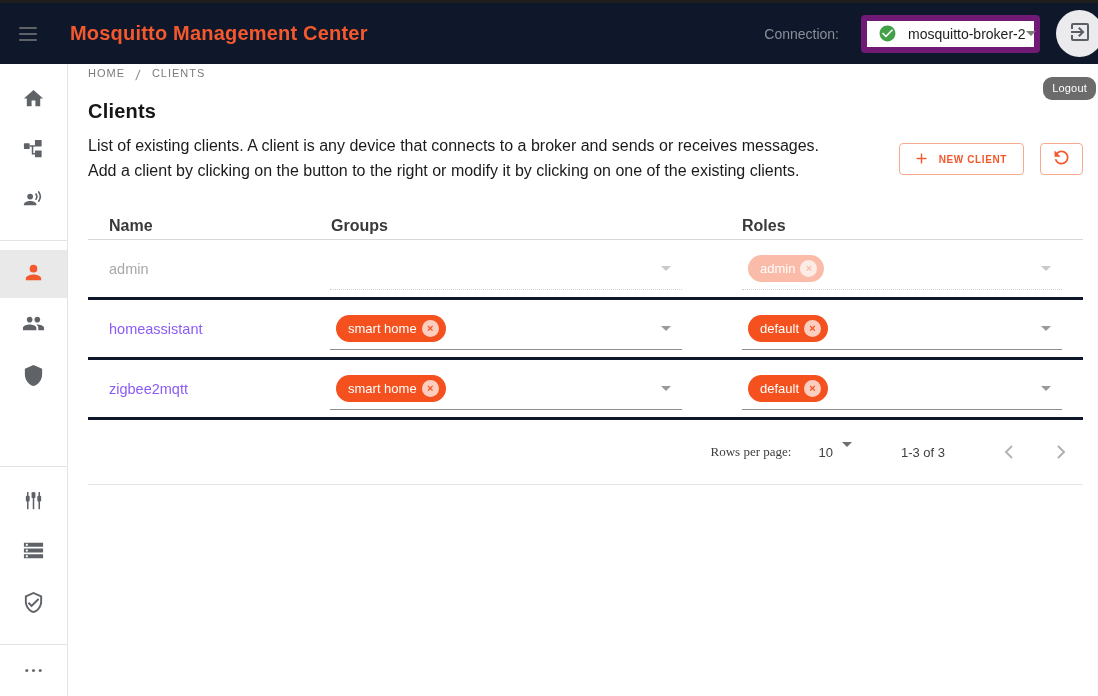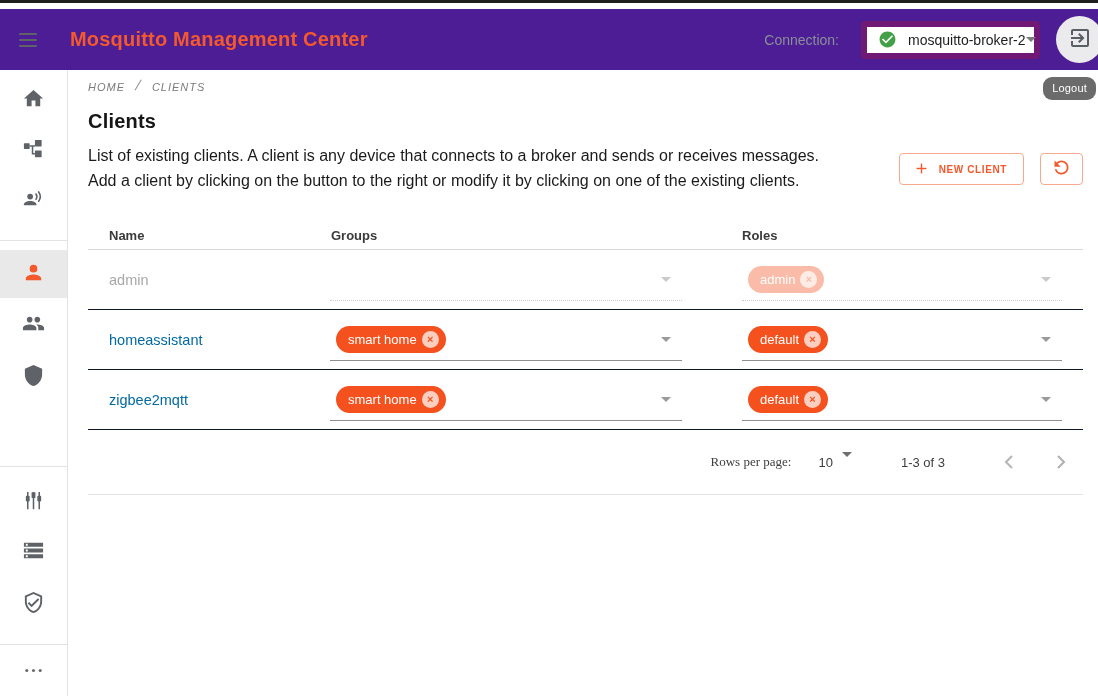--- a/index.html
+++ b/index.html
@@ -6,22 +6,22 @@
   html,body { width:1098px; height:696px; }
   body {
     position:relative; overflow:hidden; background:#ffffff;
     font-family:"Liberation Sans", sans-serif; color:#1f1f1f;
   }
   
   .top-edge { position:absolute; top:0; left:0; right:0; height:3px; background:#1f1f1f; z-index:30; }
 
   
   .appbar {
-    position:absolute; top:9px; left:0; right:0; height:61px;
-    background:#4c1d95; display:flex; align-items:center; z-index:20;justify-content:space-between;
+    position:absolute; top:3px; left:0; right:0; height:61px;
+    background:#0f172a; display:flex; align-items:center; z-index:20;justify-content:space-between;
   }
   .hamburger { margin-left:19px; width:24px; height:24px; display:flex; flex-direction:column;
     justify-content:center; gap:4px; cursor:pointer; background:none; border:none; }
   .hamburger span { display:block; width:18px; height:2px; background:#5f6368; border-radius:1px; }
   .app-title { margin-left:27px; font-size:20px; font-weight:bold; color:#f4582d; letter-spacing:0.2px; }
   .appbar-spacer { flex:1; }
   .conn-label { color:#8a8f98; font-size:14px; margin-right:22px; }
   .conn-select {
     width:179px; height:38px; background:#ffffff; border:6px solid #701a75; border-radius:4px;
     display:flex; align-items:center; padding:0 10px 0 11px; cursor:pointer;
@@ -55,46 +55,46 @@
   .nav-div { height:0; border-top:1px solid #e3e3e3; width:67px; }
   .m-top-11 { margin-top:11px; }
   .m-top-15 { margin-top:15px; }
   .m-top-9  { margin-top:9px; }
   .m-top-64 { margin-top:64px; }
   .m-top-10 { margin-top:10px; }
   .m-top-2  { margin-top:2px; }
 
   
   .main { position:absolute; left:68px; top:64px; right:0; bottom:0; background:#ffffff; padding:0 15px 0 20px; }
-  .breadcrumb { margin-top:13px; display:flex; align-items:flex-end; font-size:11px; letter-spacing:1px;
-    color:#7b7b7b;font-style:italic; }
+  .breadcrumb { margin-top:3px; display:flex; align-items:flex-start; font-size:11px; letter-spacing:1px;
+    color:#7b7b7b; }
   .breadcrumb .sep { margin:0 11px; font-size:14px; color:#8b8b8b; font-weight:400; transform:skewX(-8deg); }
   .page-title { margin-top:17px; font-size:20px; font-weight:bold; color:#161616; letter-spacing:0.2px; }
   .desc-row { display:flex; align-items:flex-start; }
   .page-desc { margin-top:10px; width:740px; font-size:16px; line-height:25px; color:#1b1b1b; }
   .actions { margin-left:auto; margin-top:20px; display:flex; align-items:center; gap:16px; }
   .btn-outline {
     display:flex; align-items:center; justify-content:center; gap:9px;
     height:32px; background:#ffffff; border:1px solid #f7a98e; border-radius:4px;
     color:#f4582d; cursor:pointer; font-family:"Liberation Sans", sans-serif;
   }
   .btn-new { padding:0 16px 0 13px; font-size:10px; font-weight:bold; letter-spacing:0.6px; }
   .btn-new svg { width:17px; height:17px; }
   .btn-refresh { width:43px; }
   .btn-refresh svg { width:21px; height:21px; }
 
   
   .clients-table { margin-top:29px; width:995px; }
   .t-head, .t-row { display:grid; grid-template-columns:242px 408px 345px; align-items:center; }
-  .t-head { height:28px; border-bottom:1px solid #d8d8d8; font-size:13px; font-weight:bold; color:#3a3a3a; }
+  .t-head { height:28px; border-bottom:1px solid #d8d8d8; font-size:16px; font-weight:bold; color:#3a3a3a; }
   .t-head .c-name { padding-left:21px; }
   .t-head .c-groups { padding-left:1px; }
   .t-head .c-roles { padding-left:4px; }
-  .t-row { height:60px; border-bottom:1px solid #0f172a; cursor:pointer; }
-  .cell-name { padding-left:21px; font-size:14.5px; color:#0369a1; }
+  .t-row { height:60px; border-bottom:3px solid #0f172a; cursor:pointer; }
+  .cell-name { padding-left:21px; font-size:14.5px; color:#8b5cf6; }
   .t-row.disabled .cell-name { color:#a8a8a8; }
   .select {
     position:relative; height:42px; display:flex; align-items:center;
     border-bottom:1px solid #8f8f8f; cursor:pointer;
   }
   .select.groups { width:352px; }
   .select.roles  { width:320px; margin-left:4px; }
   .t-row.disabled .select { border-bottom:1.5px dotted #d4ccc8; }
   .select .caret { position:absolute; right:11px; top:18px; border-top-color:#9a9a9a; }
   .t-row.disabled .select .caret { border-top-color:#c9c9c9; }

